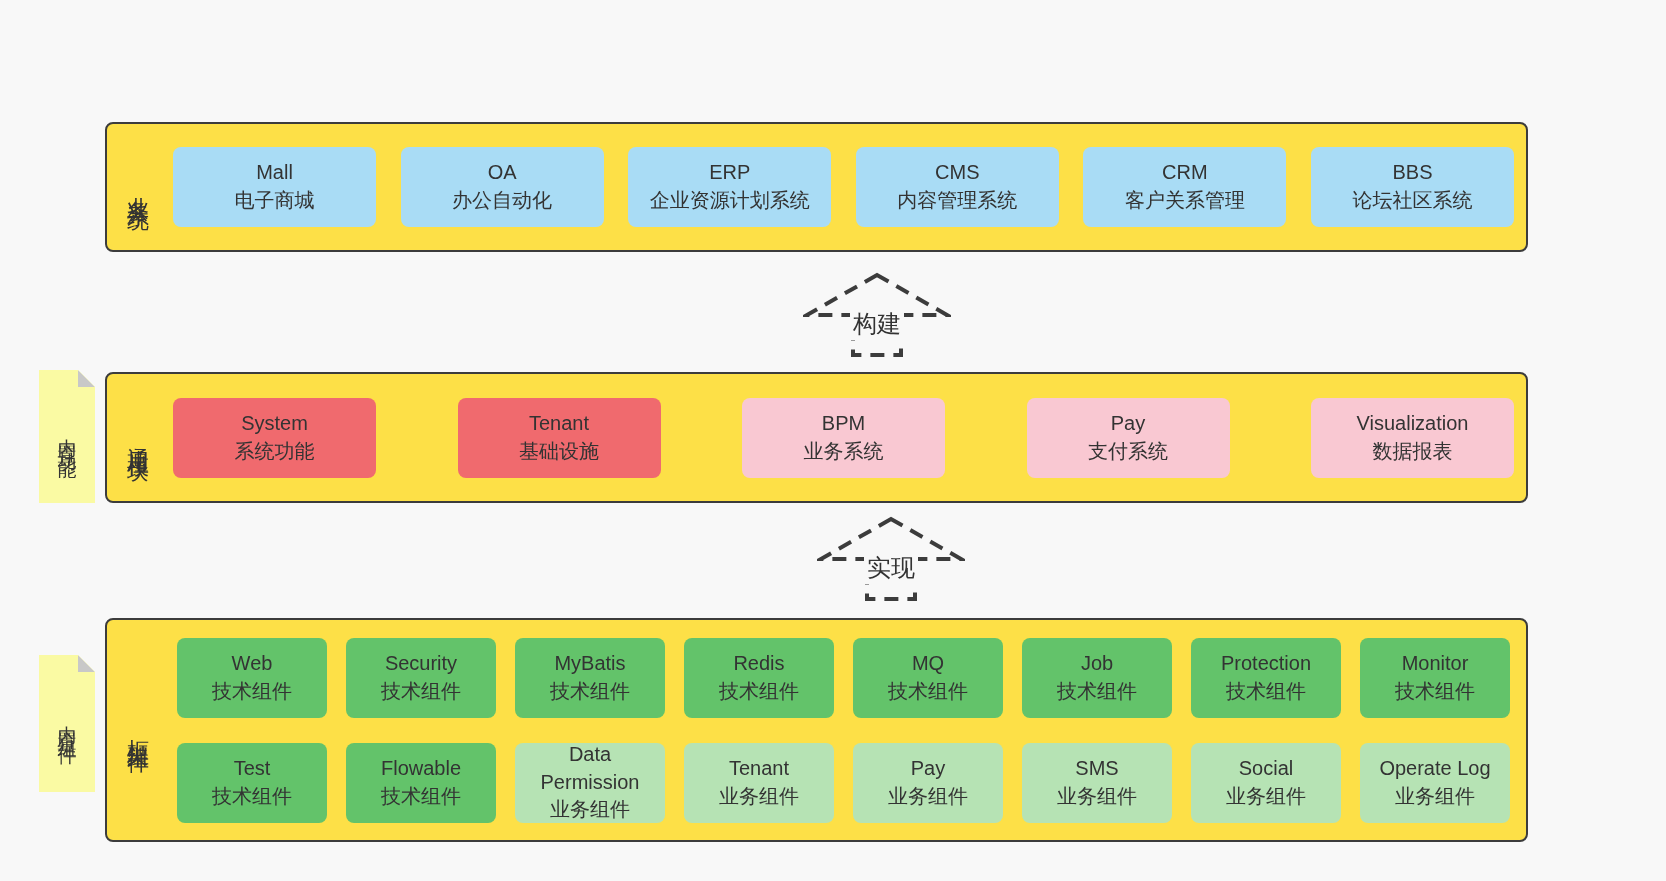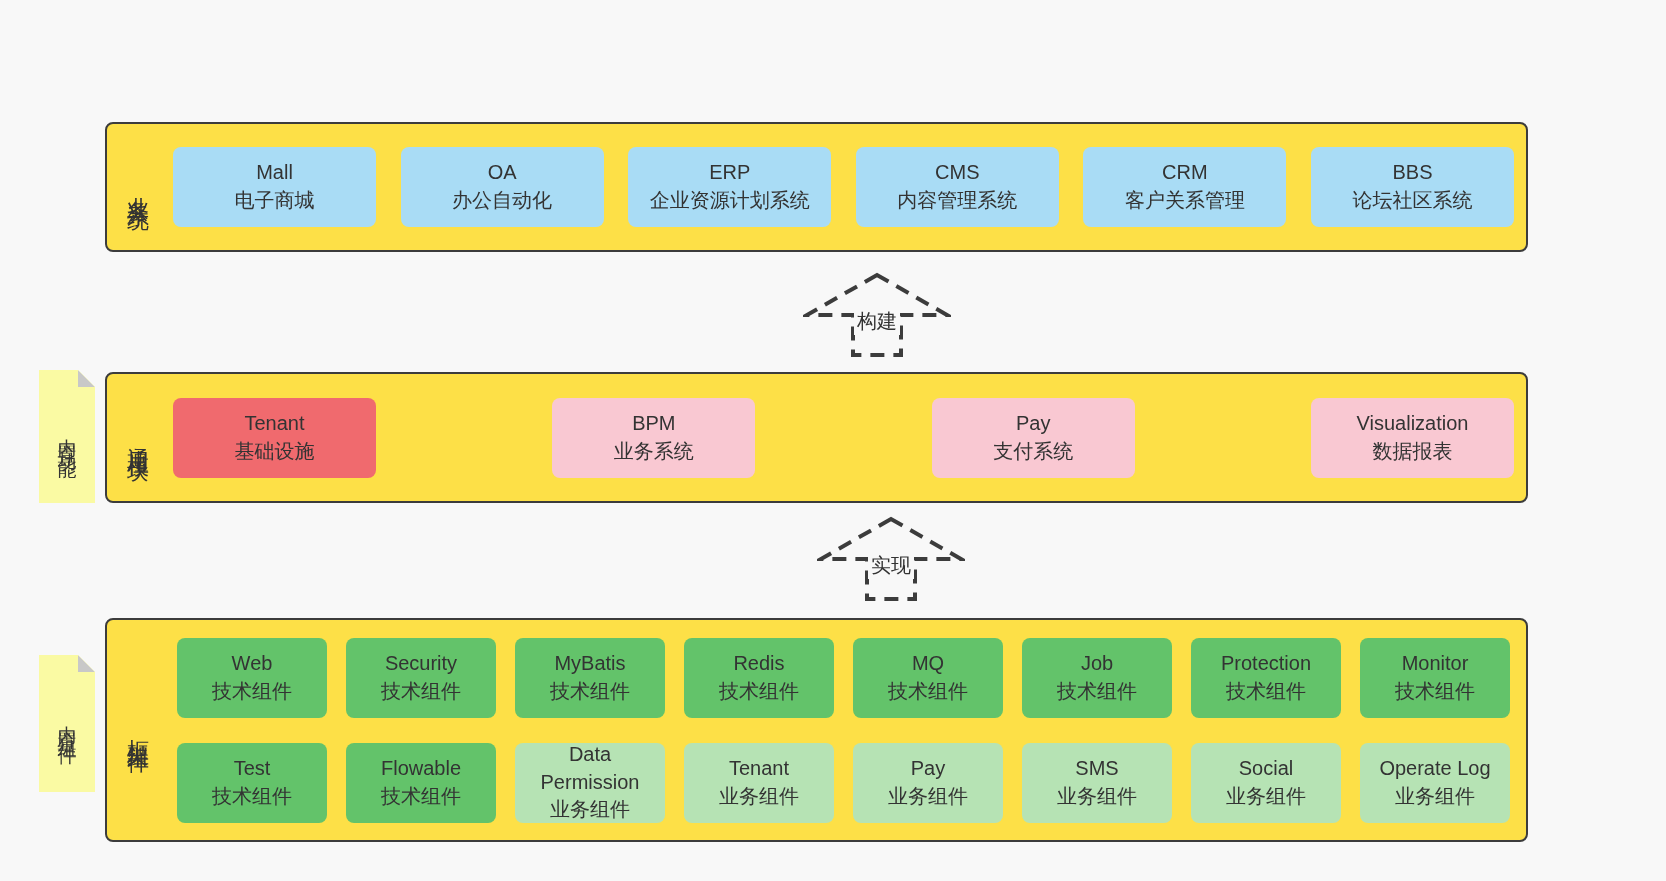--- a/index.html
+++ b/index.html
@@ -57,21 +57,21 @@
   .sticky-label{
     writing-mode:vertical-lr;text-orientation:upright;
     font-size:19px;letter-spacing:7px;color:#333;
   }
   .arrow{position:absolute;width:148px;height:86px;z-index:0;}
   #arrow-build{left:803px;top:272px;}
   #arrow-implement{left:817px;top:516px;}
   .arrow svg{display:block;}
   .arrow-label{
     position:absolute;left:50%;top:36px;transform:translateX(-50%);
-    background:#f8f8f8;padding:0 3px;font-size:20px;color:#333;white-space:nowrap;
+    background:#f8f8f8;padding:0 3px;font-size:24px;color:#333;white-space:nowrap;
   }
 </style>
 </head>
 <body>
 
 <div class="sticky" id="sticky-modules">
   <span class="sticky-label">内置功能</span>
   <i class="fold"></i>
 </div>
 <div class="sticky" id="sticky-framework">
@@ -119,20 +119,24 @@
       <span>BBS</span>
       <span>论坛社区系统</span>
     </div>
   </div>
 </div>
 
 <div class="section" id="section-modules">
   <div class="section-label">通用模块</div>
   <div class="boxes-row">
     <div class="box red">
+      <span>System</span>
+      <span>系统功能</span>
+    </div>
+    <div class="box red">
       <span>Tenant</span>
       <span>基础设施</span>
     </div>
     <div class="box pink">
       <span>BPM</span>
       <span>业务系统</span>
     </div>
     <div class="box pink">
       <span>Pay</span>
       <span>支付系统</span>

